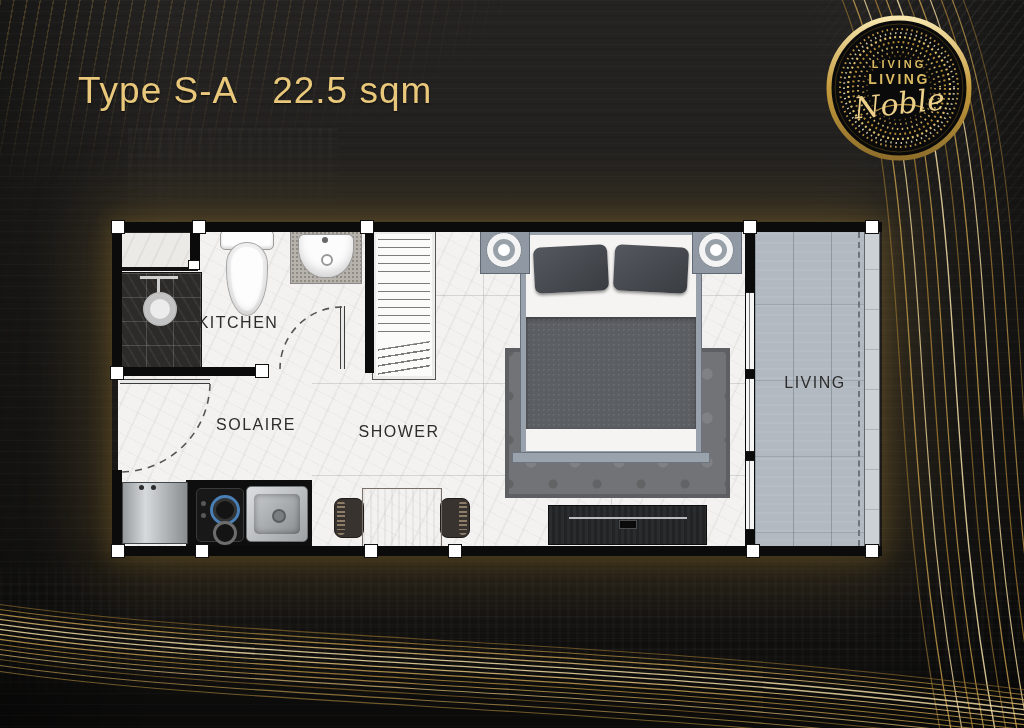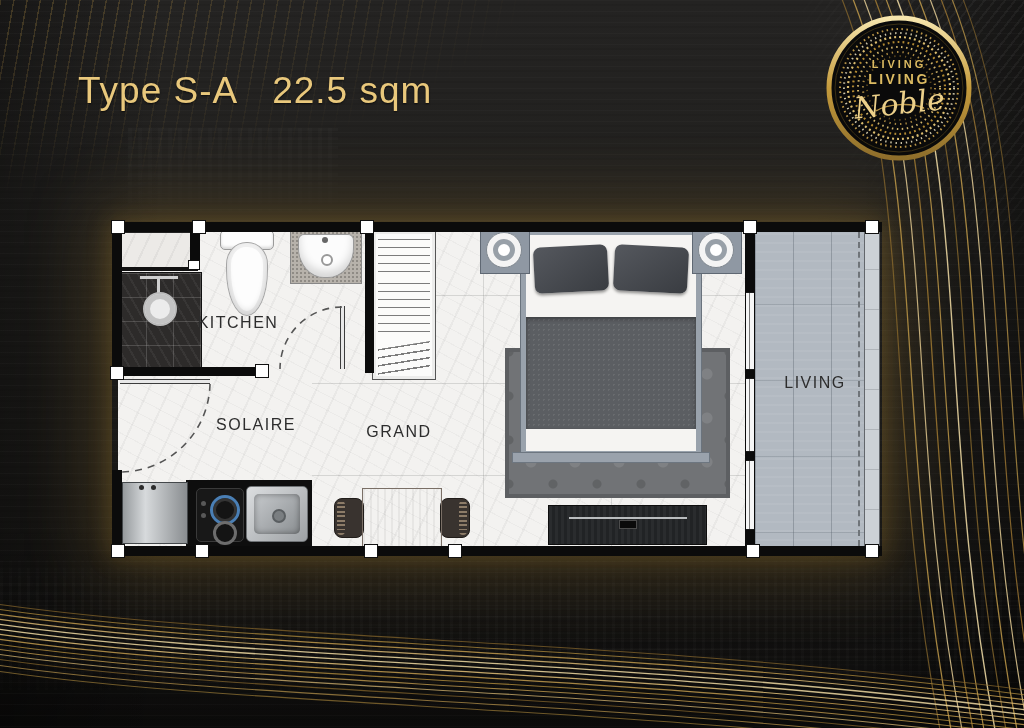--- a/index.html
+++ b/index.html
@@ -300,17 +300,17 @@
     <div class="col" style="left:252px;top:322px;"></div>
     <div class="col" style="left:336px;top:322px;"></div>
     <div class="col" style="left:634px;top:322px;"></div>
     <div class="col" style="left:753px;top:322px;"></div>
     <div class="col" style="left:-2px;top:144px;"></div>
     <div class="col" style="left:143px;top:142px;"></div>
     <div class="col" style="left:76px;top:38px;width:12px;height:10px;"></div>
 
     <div class="room-label" style="left:126px;top:101px;">KITCHEN</div>
     <div class="room-label" style="left:144px;top:203px;">SOLAIRE</div>
-    <div class="room-label" style="left:287px;top:210px;">GRAND</div>
+    <div class="room-label" style="left:287px;top:210px;">SHOWER</div>
     <div class="room-label" style="left:703px;top:161px;">LIVING</div>
 
   </div>
 </div>
 
 </body></html>

